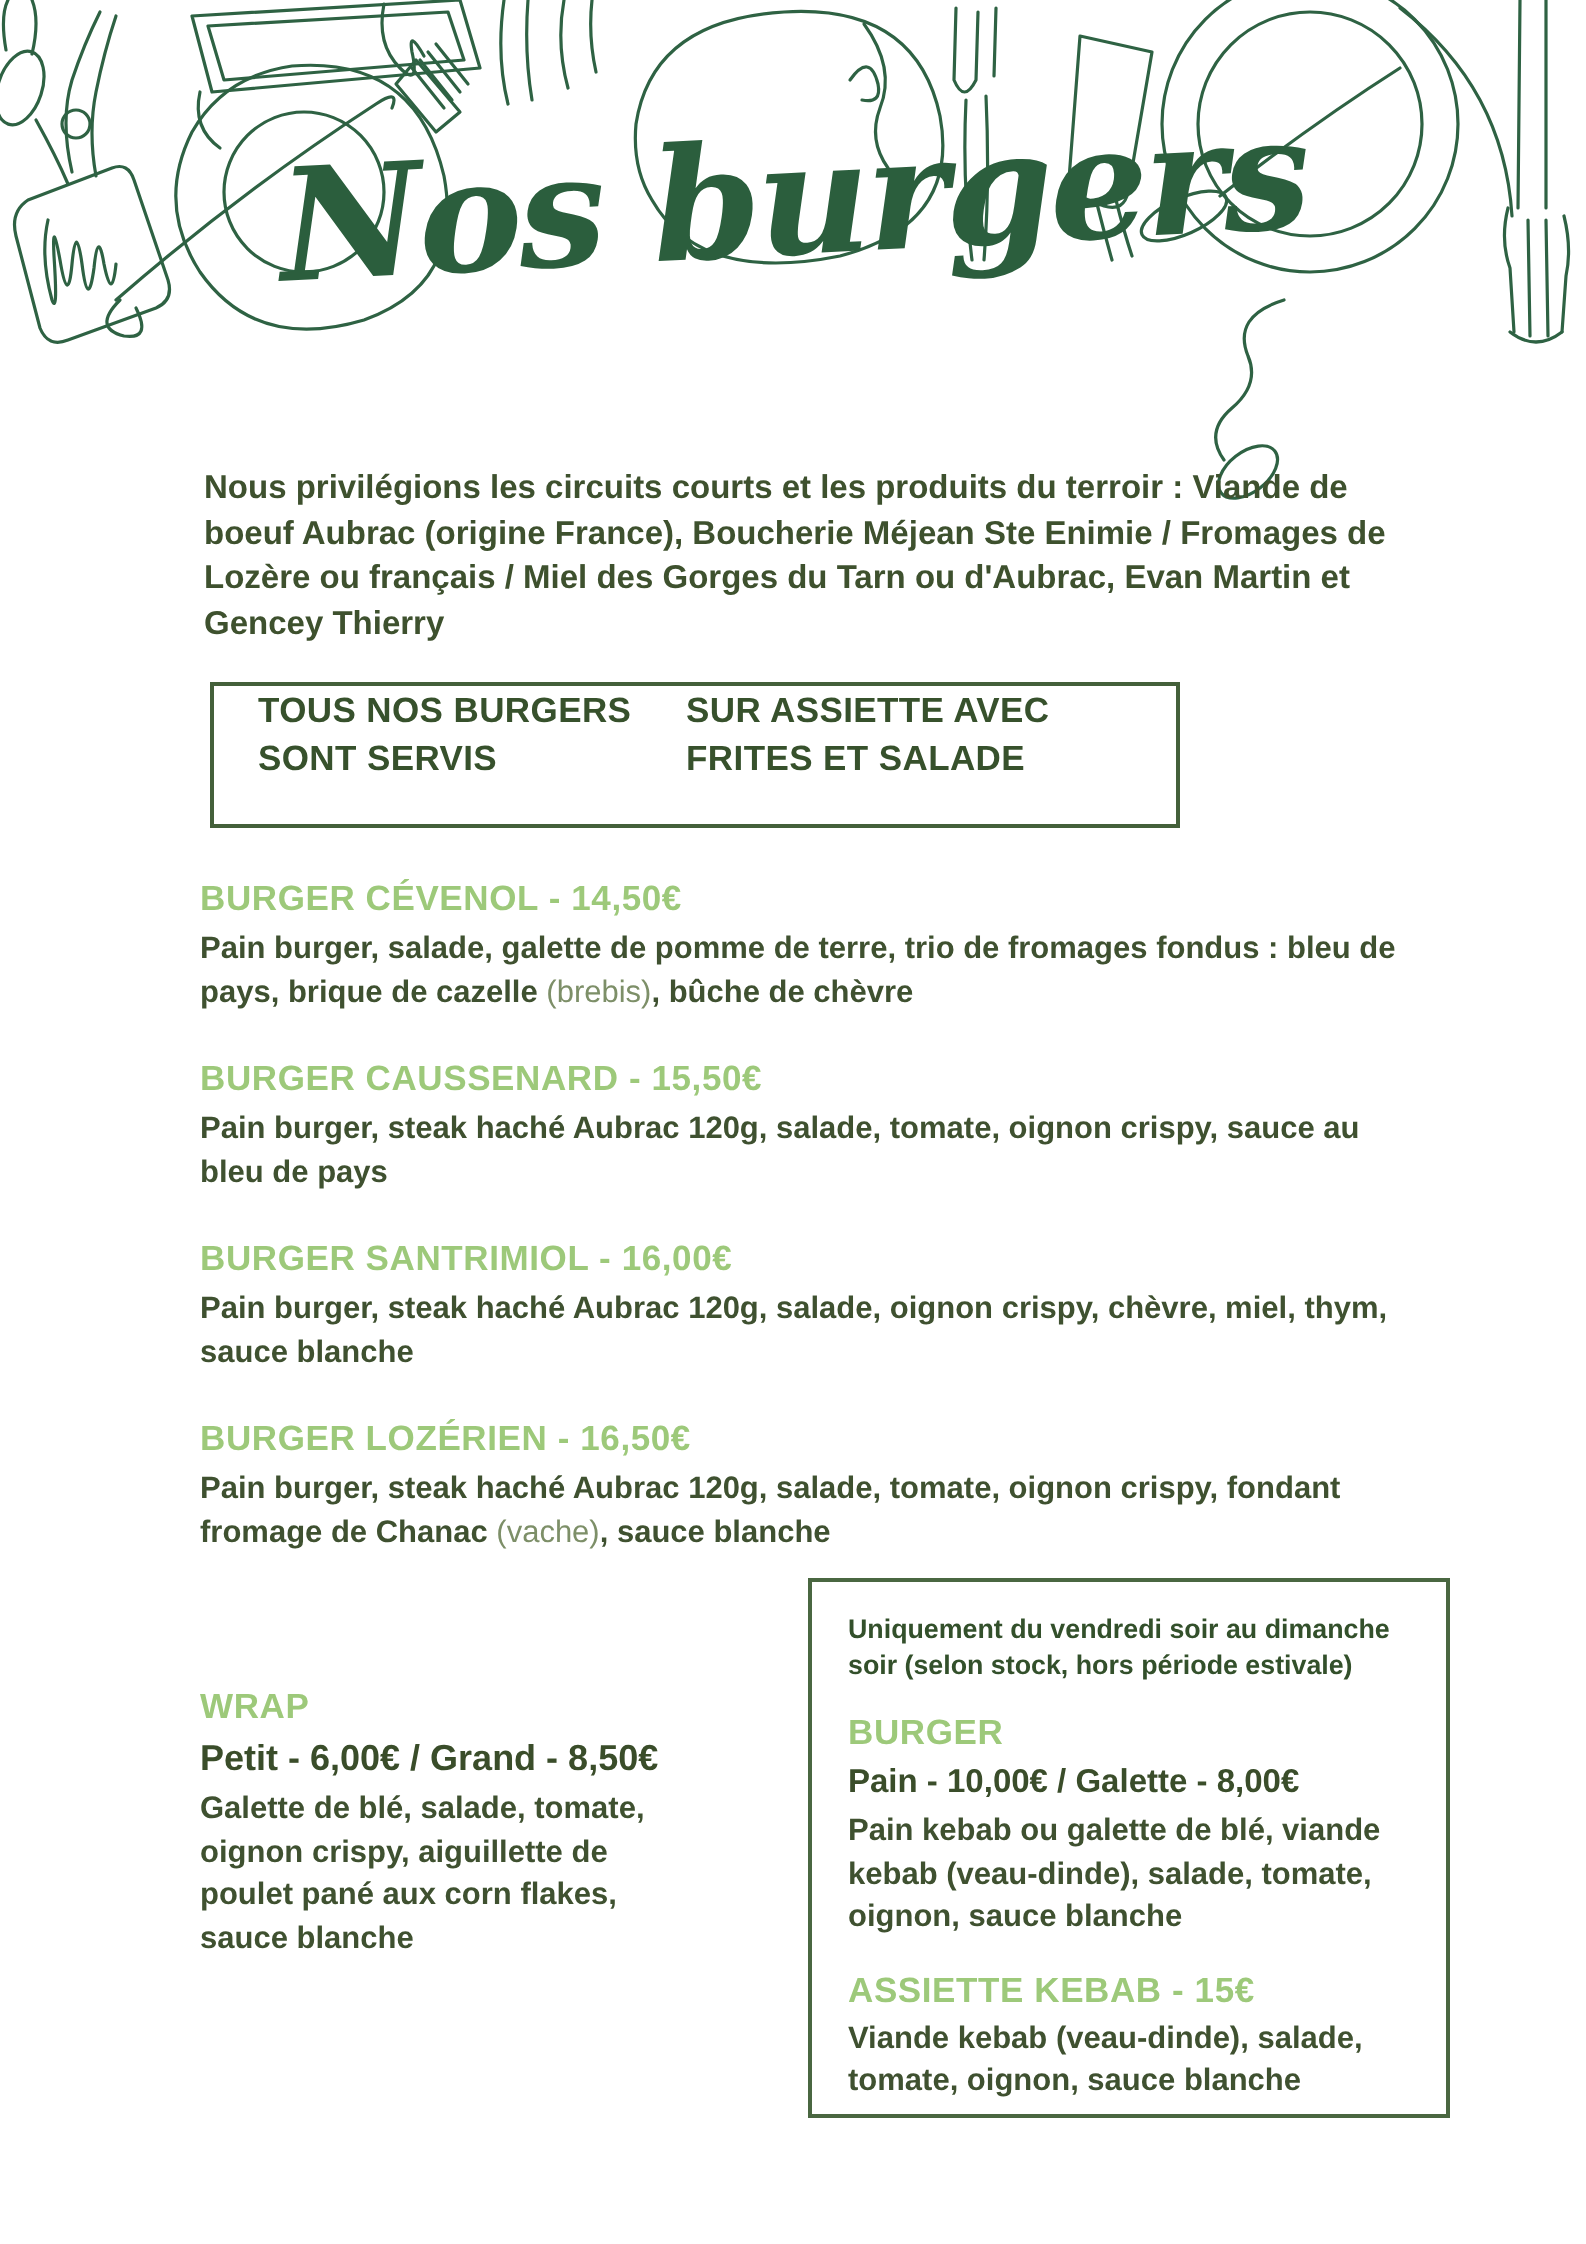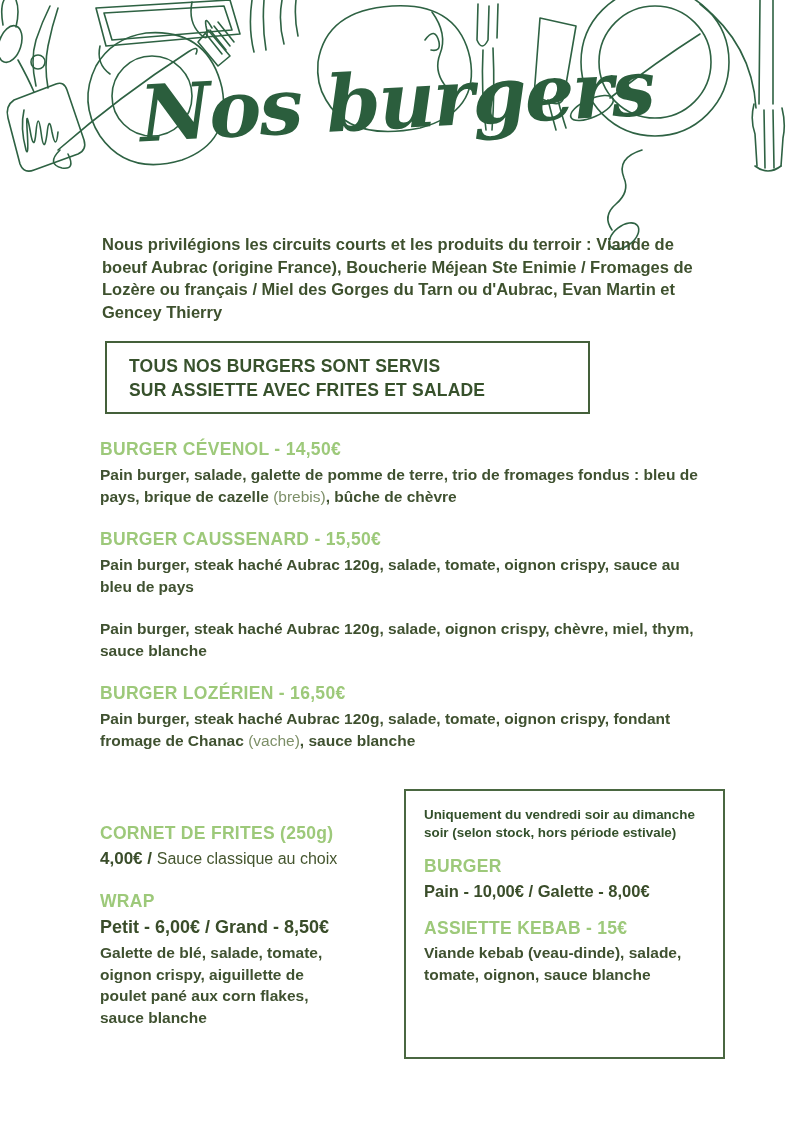--- a/index.html
+++ b/index.html
@@ -25,21 +25,21 @@
     letter-spacing:-2px;
   }
   
   .intro{position:absolute;top:233px;left:102px;width:592px;font-size:16.5px;line-height:22.5px;color:#3e512e;}
   .intro .reg{font-weight:700;}
   .intro .bold{font-weight:700;}
   
   .notice{
     position:absolute;top:341px;left:105px;width:459px;height:69px;
     border:2px solid #44603a;
-    display:flex;flex-direction:column;justify-content:center;
+    display:flex;justify-content:flex-end;
     padding-left:22px;
     font-weight:700;font-size:17.5px;line-height:24px;color:#37512c;
     letter-spacing:0.2px;
   }
   
   .burgers{position:absolute;top:438px;left:100px;width:634px;}
   .burger{margin-bottom:21px;}
   .item-title{
     font-weight:700;font-size:17.5px;line-height:22px;
     color:#9dc97a;letter-spacing:0.3px;margin-bottom:4px;
@@ -175,53 +175,51 @@
       <div class="item-title">BURGER CÉVENOL - 14,50€</div>
       <div class="item-desc"><span>Pain burger, salade, galette de pomme de terre, trio de fromages fondus : bleu de pays, brique de cazelle </span><span class="light">(brebis)</span><span>, bûche de chèvre</span></div>
     </div>
 
     <div class="burger">
       <div class="item-title">BURGER CAUSSENARD - 15,50€</div>
       <div class="item-desc"><span>Pain burger, steak haché Aubrac 120g, salade, tomate, oignon crispy, sauce au bleu de pays</span></div>
     </div>
 
     <div class="burger">
+      <div class="item-title">BURGER SANTRIMIOL - 16,00€</div>
       <div class="item-desc"><span>Pain burger, steak haché Aubrac 120g, salade, oignon crispy, chèvre, miel, thym, sauce blanche</span></div>
     </div>
 
     <div class="burger">
       <div class="item-title">BURGER LOZÉRIEN - 16,50€</div>
       <div class="item-desc"><span>Pain burger, steak haché Aubrac 120g, salade, tomate, oignon crispy, fondant fromage de Chanac </span><span class="light">(vache)</span><span>, sauce blanche</span></div>
     </div>
 
   </div>
 
   <div class="left-col">
 
-    <div>
-      <div class="side-title">CORNET DE FRITES (250g)</div>
-      <div class="price-line"><span>4,00€</span><span> / </span><span class="reg">Sauce classique au choix</span></div>
-    </div>
 
     <div class="gap"></div>
 
     <div>
       <div class="side-title">WRAP</div>
       <div class="wrap-price">Petit - 6,00€ / Grand - 8,50€</div>
       <div class="side-desc">Galette de blé, salade, tomate, oignon crispy, aiguillette de poulet pané aux corn flakes, sauce blanche</div>
     </div>
 
   </div>
 
   <div class="weekend-box">
     <div class="weekend-note">Uniquement du vendredi soir au dimanche soir (selon stock, hors période estivale)</div>
 
     <div>
       <div class="side-title">BURGER</div>
       <div class="price-line">Pain - 10,00€ / Galette - 8,00€</div>
+      <div class="side-desc">Pain kebab ou galette de blé, viande kebab (veau-dinde), salade, tomate, oignon, sauce blanche</div>
     </div>
 
     <div>
       <div class="side-title">ASSIETTE KEBAB - 15€</div>
       <div class="side-desc">Viande kebab (veau-dinde), salade, tomate, oignon, sauce blanche</div>
     </div>
   </div>
 
 </div>
 

